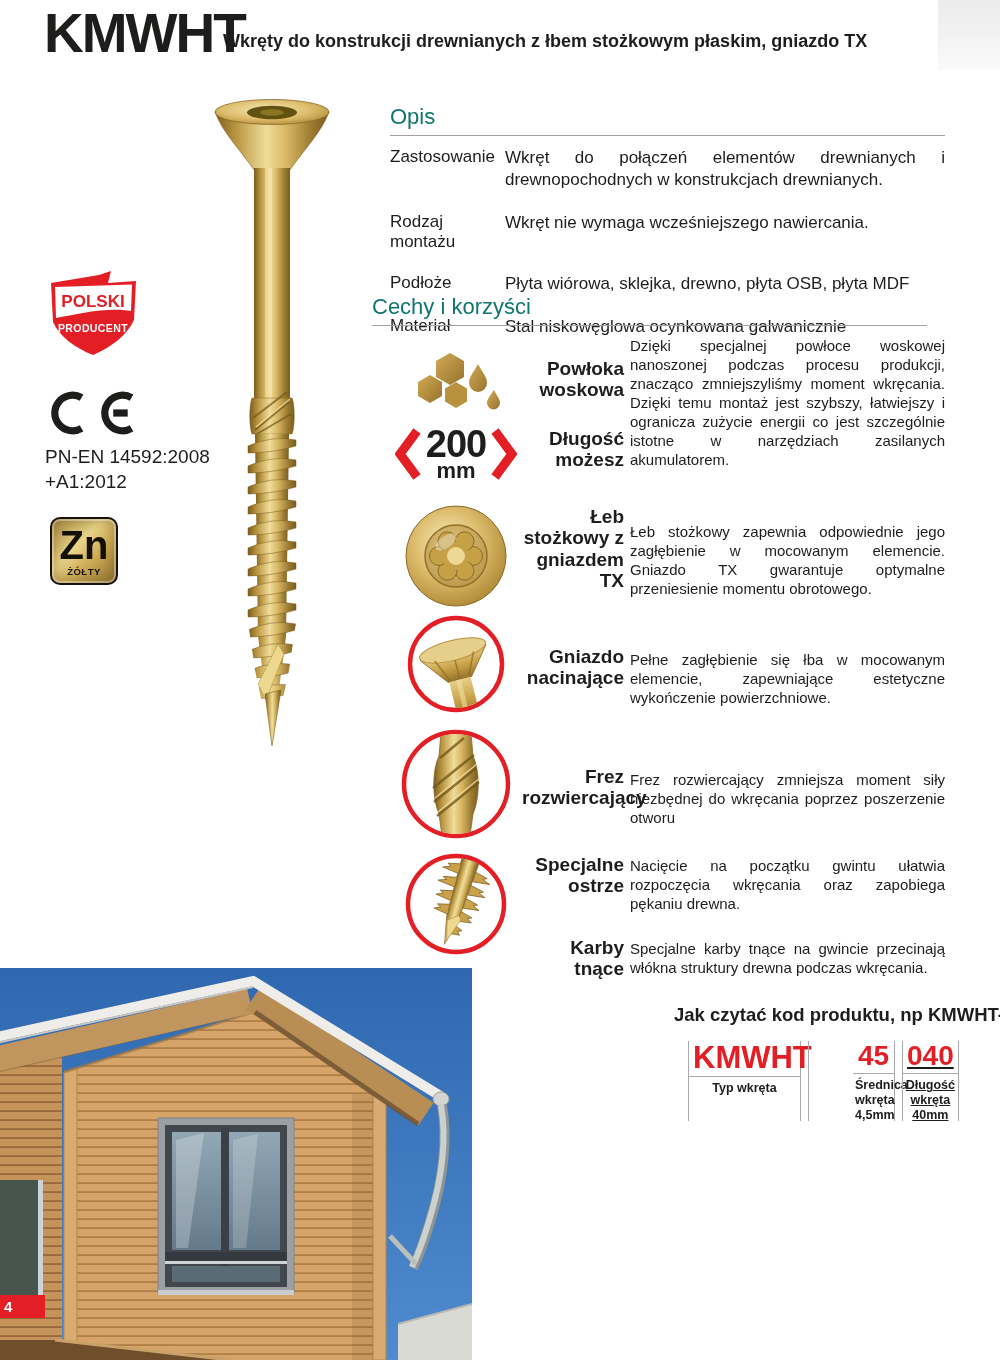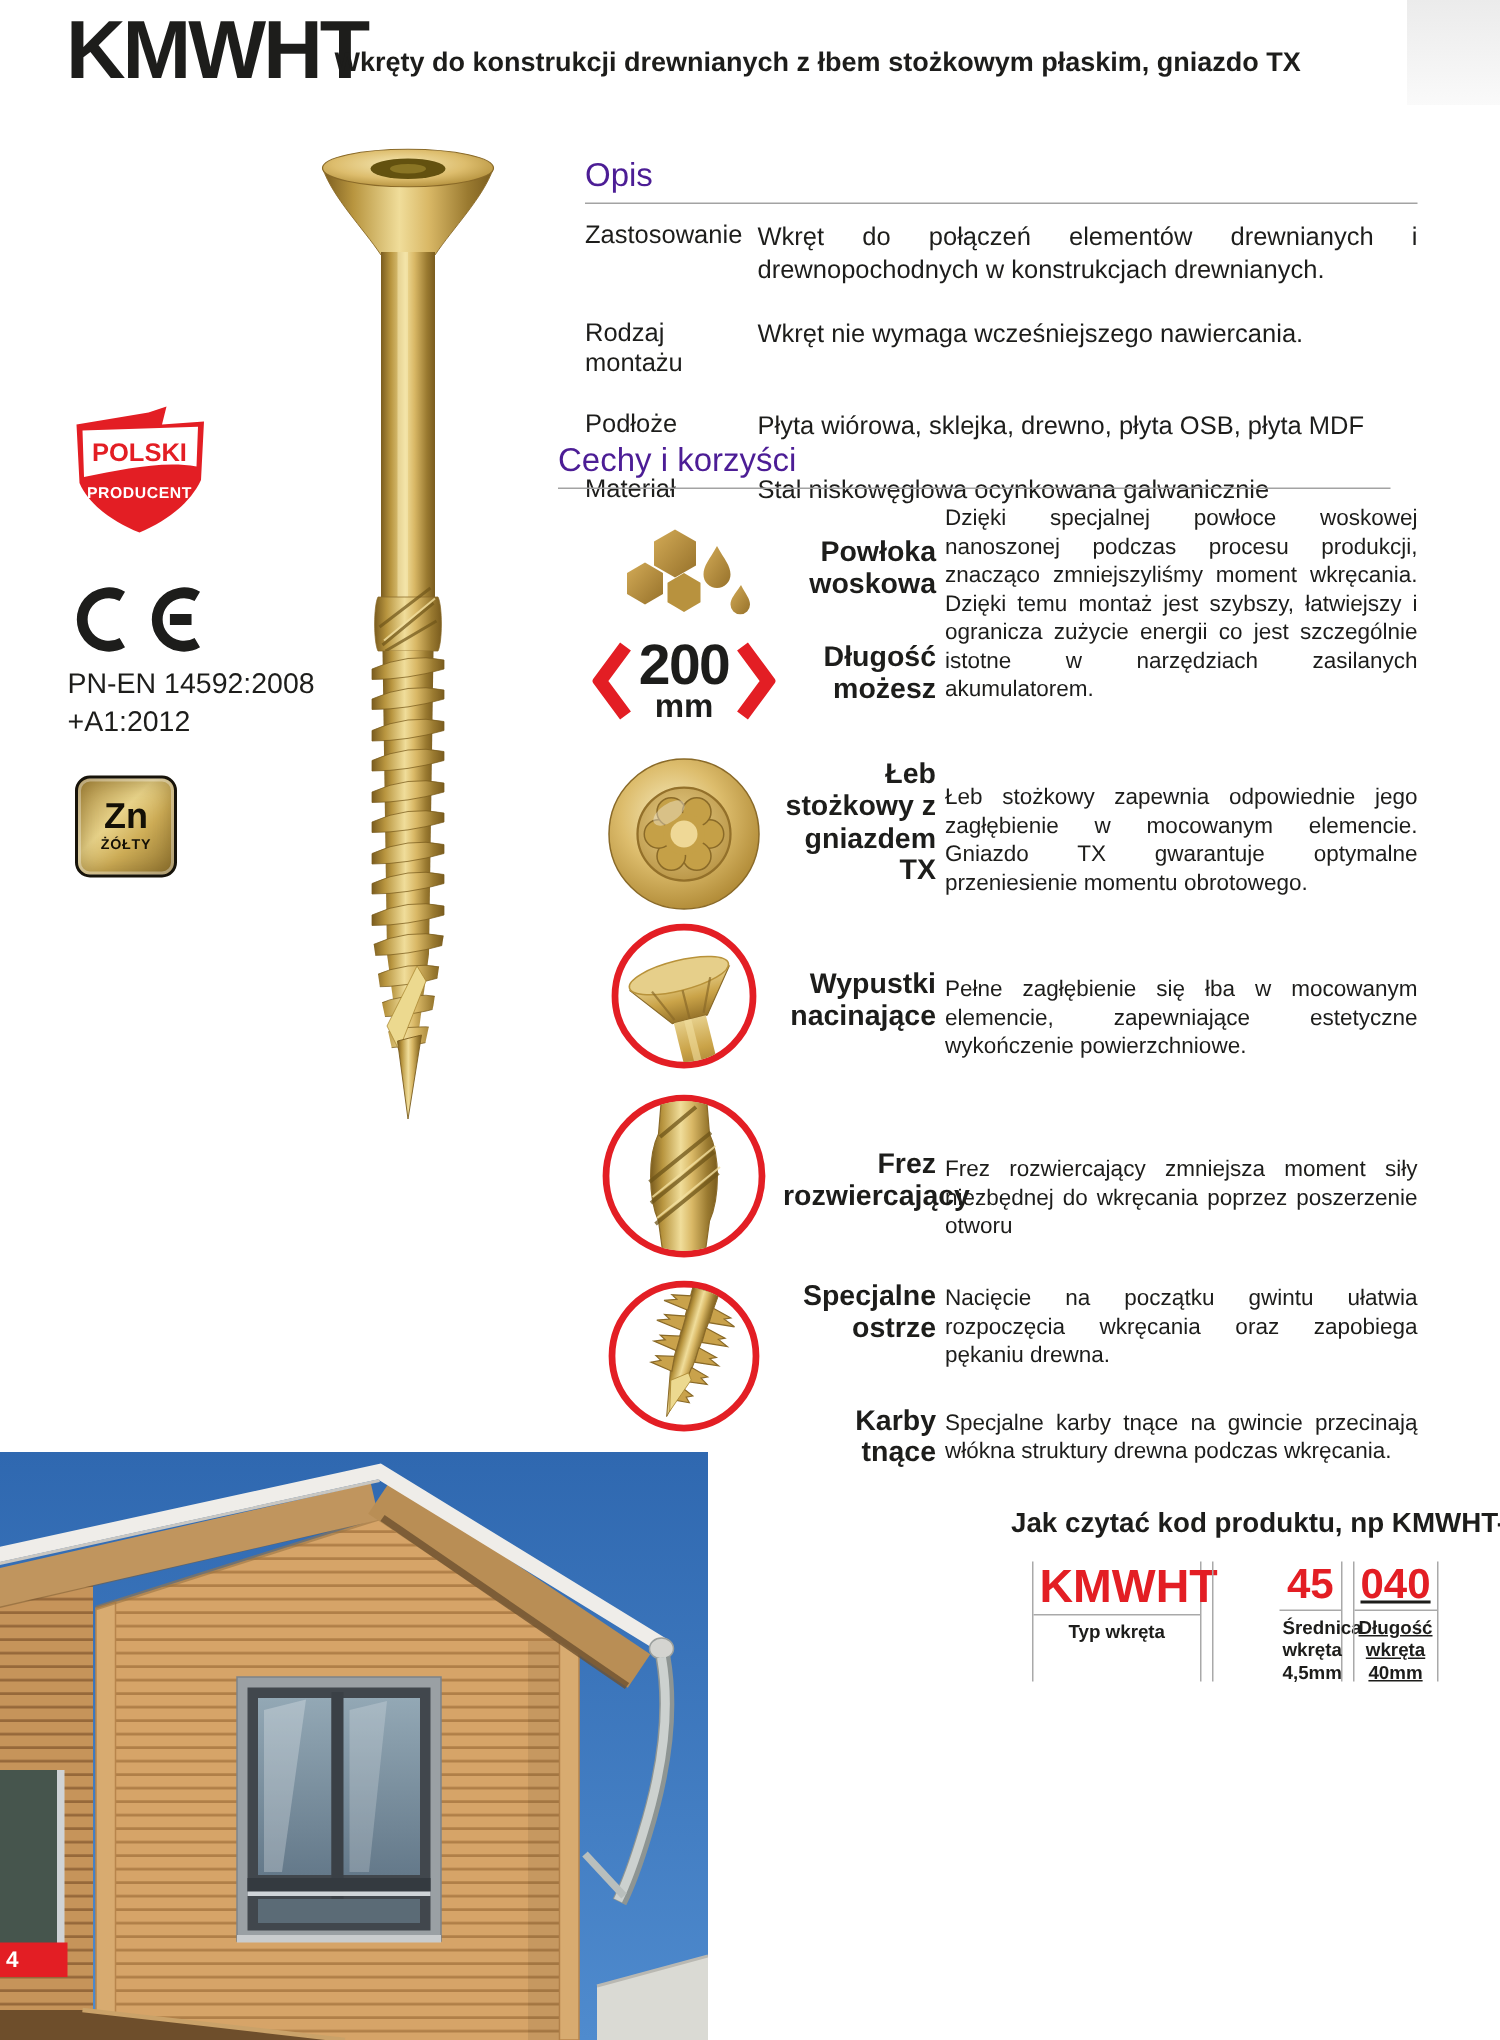--- a/index.html
+++ b/index.html
@@ -18,25 +18,25 @@
 
   
   .badge-polski { position:absolute; left:42px; top:270px; width:102px; height:92px; }
   .ce-wrap { position:absolute; left:45px; top:390px; }
   .norm { position:absolute; left:45px; top:444px; font-size:19px; line-height:1.32; }
   .zn-badge { position:absolute; left:50px; top:517px; width:68px; height:68px;
     border:2px solid #17130a; border-radius:10px; box-sizing:border-box;
     background:linear-gradient(135deg,#a9883c 0%,#e9d48b 40%,#cfae58 62%,#8f7330 100%);
     box-shadow:inset 0 0 0 2px rgba(255,255,255,.35), inset 0 0 16px rgba(110,84,26,.55);
     display:flex; flex-direction:column; align-items:center; justify-content:center; }
-  .zn-sym { font-size:24px; font-weight:bold; line-height:1; color:#141006; }
+  .zn-sym { font-size:40px; font-weight:bold; line-height:1; color:#141006; }
   .zn-lab { font-size:9.5px; font-weight:bold; letter-spacing:.5px; color:#141006; margin-top:1px; }
 
   
-  .sec-heading { color:#4c1d95; font-size:22px; font-weight:normal;
+  .sec-heading { color:#0f766e; font-size:22px; font-weight:normal;
     border-bottom:1.5px solid #a3a3a3; padding-bottom:5px; }
 
   
   .opis-block { position:absolute; left:390px; top:104px; width:555px; }
   .opis-rows { margin-top:11px; display:grid; grid-template-columns:115px 1fr; row-gap:21px;
     font-size:17px; }
   .opis-value { text-align:justify; line-height:1.3; }
 
   .cechy-heading { position:absolute; left:372px; top:294px; width:555px; }
 
@@ -267,21 +267,21 @@
         <circle cx="50" cy="50" r="46" fill="#ffffff" stroke="#e31e24" stroke-width="4.5"></circle>
         <g clip-path="url(#cwy)" transform="rotate(-14 50 50)">
           <polygon points="16,38 84,38 62,66 38,66" fill="url(#gwy)" stroke="#8a6a28" stroke-width="0.8"></polygon>
           <ellipse cx="50" cy="36" rx="34" ry="10" fill="#e6cf8a" stroke="#b8923a" stroke-width="1"></ellipse>
           <path d="M 30,42 L 40,64 M 50,46 L 50,66 M 70,42 L 60,64" stroke="#8a6a28" stroke-width="1.5" opacity="0.7" fill="none"></path>
           <rect x="39" y="66" width="22" height="40" fill="url(#gwy)"></rect>
           <rect x="46" y="66" width="5" height="40" fill="#f2e0a0" opacity="0.6"></rect>
         </g>
       </svg>
     </div>
-    <div class="f-title" style="padding-top:34px;">Wypustki nacinające</div>
+    <div class="f-title" style="padding-top:34px;">Gniazdo nacinające</div>
     <div class="f-desc" style="padding-top:38px;">Pełne zagłębienie się łba w mocowanym elemencie, zapewniające estetyczne wykończenie powierzchniowe.</div>
   </div>
 
   <div class="feature" style="top:724px;">
     <div class="f-icon" style="padding-top:4px;">
       <svg width="112" height="112" viewBox="0 0 112 112">
         <defs>
             <clipPath id="cfz">
               <circle cx="56" cy="56" r="50"></circle>
             </clipPath>

